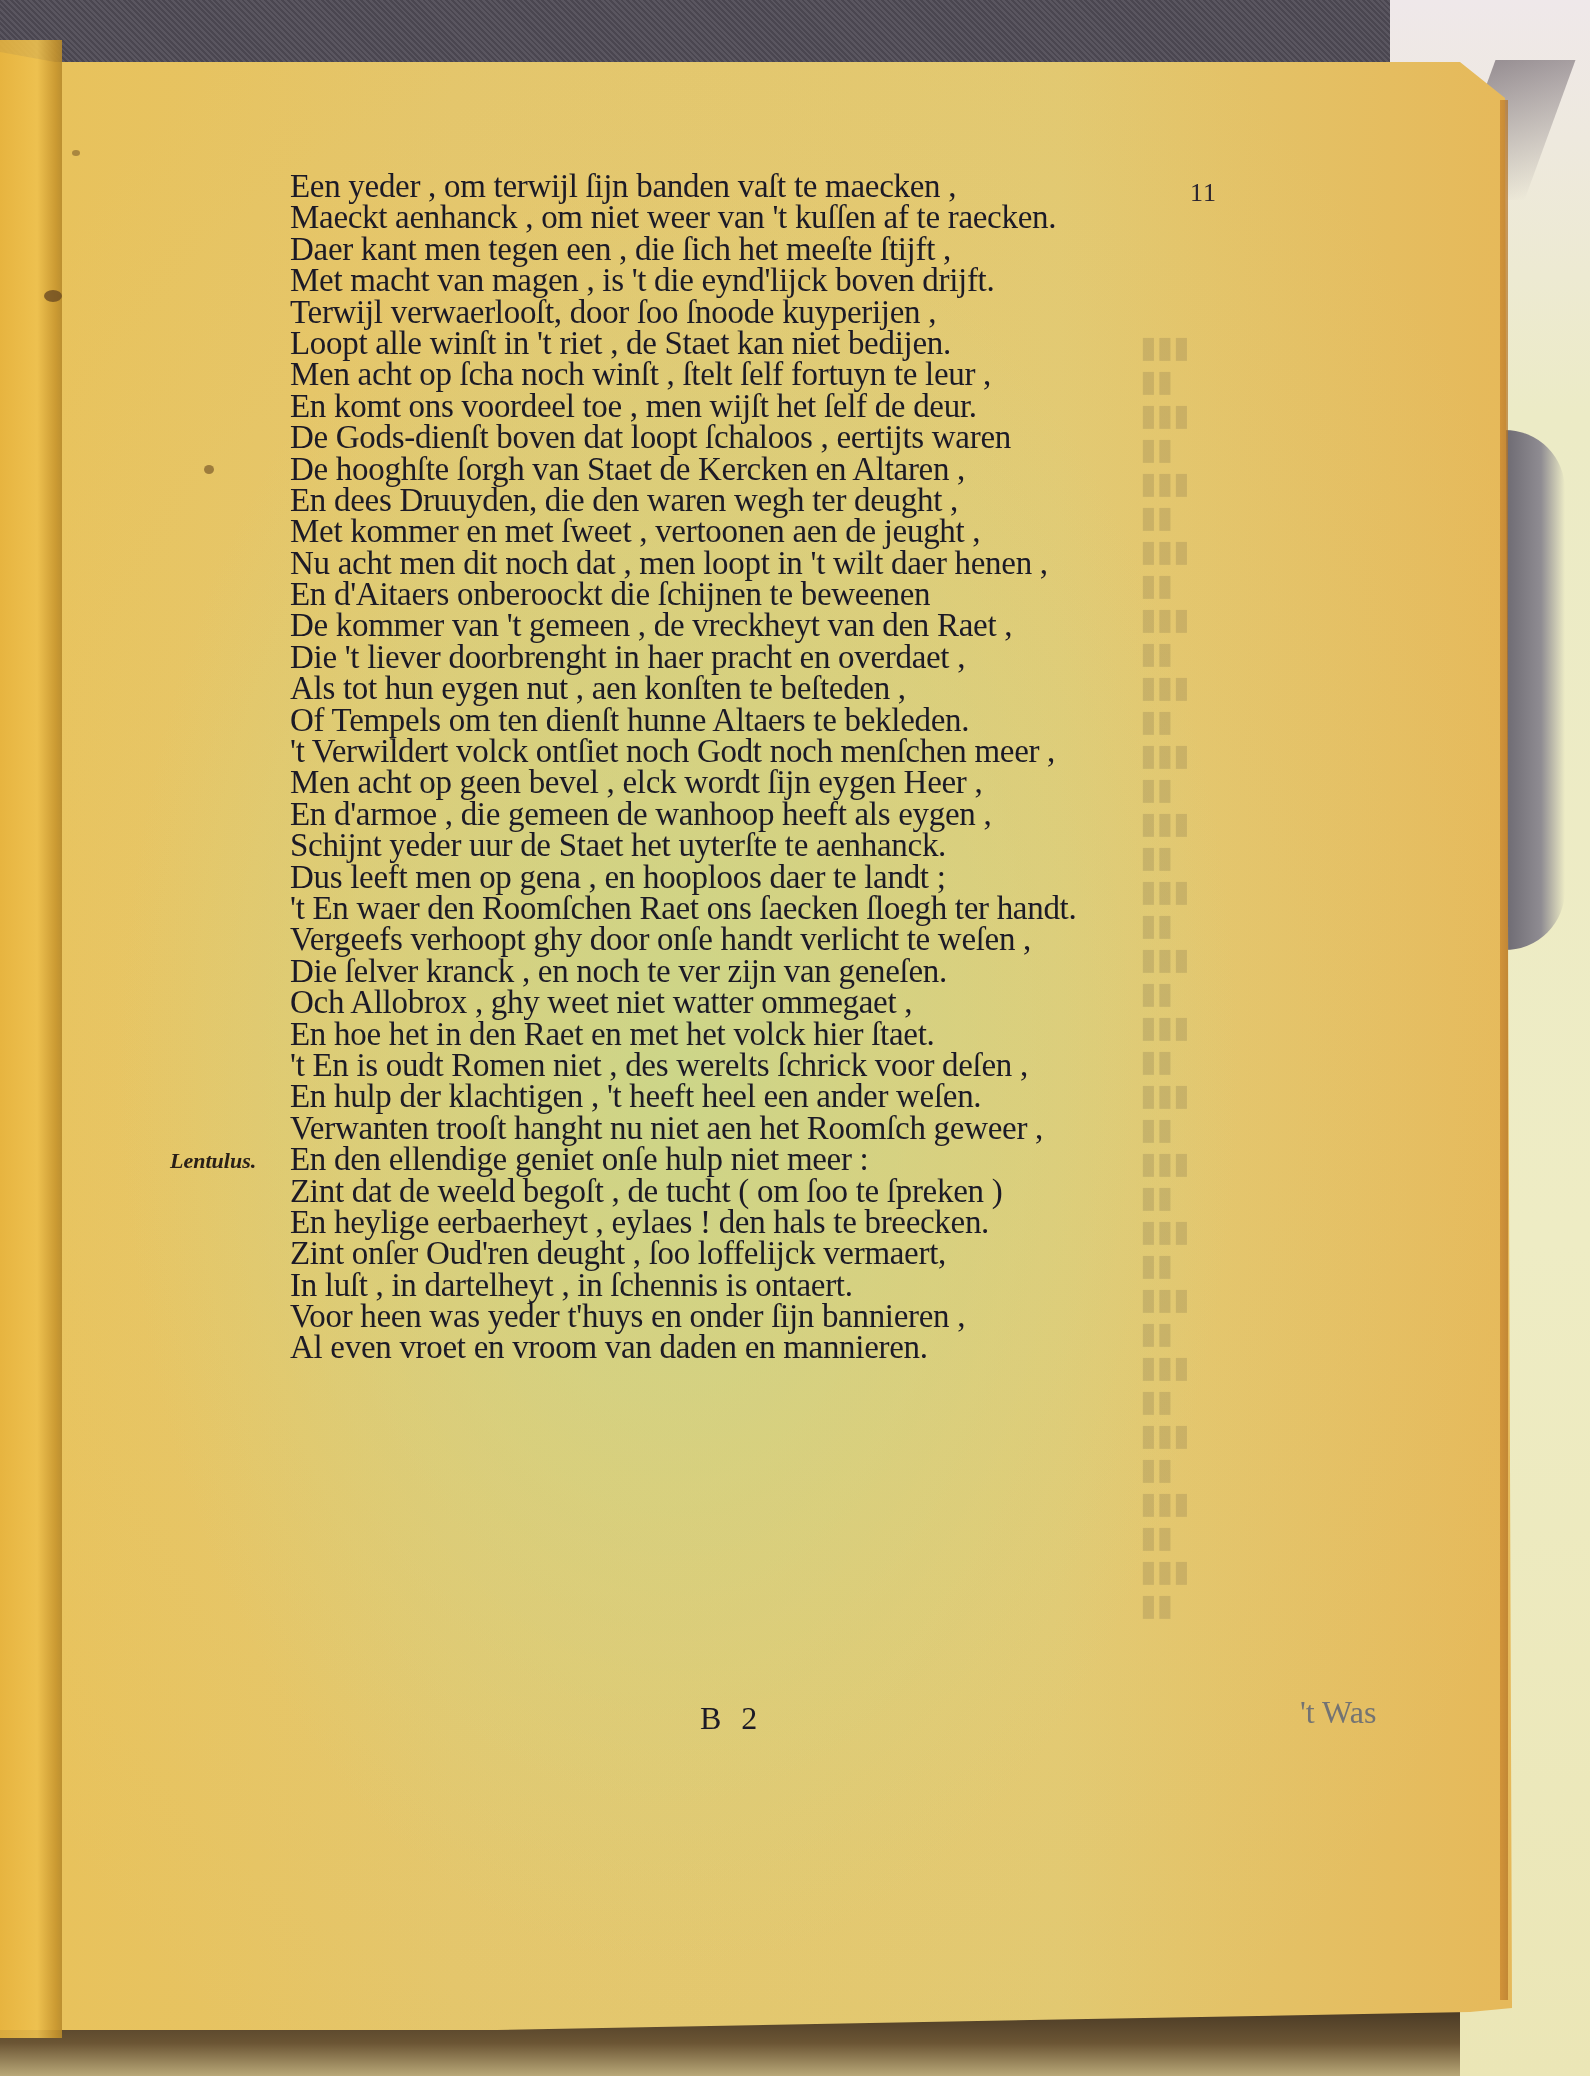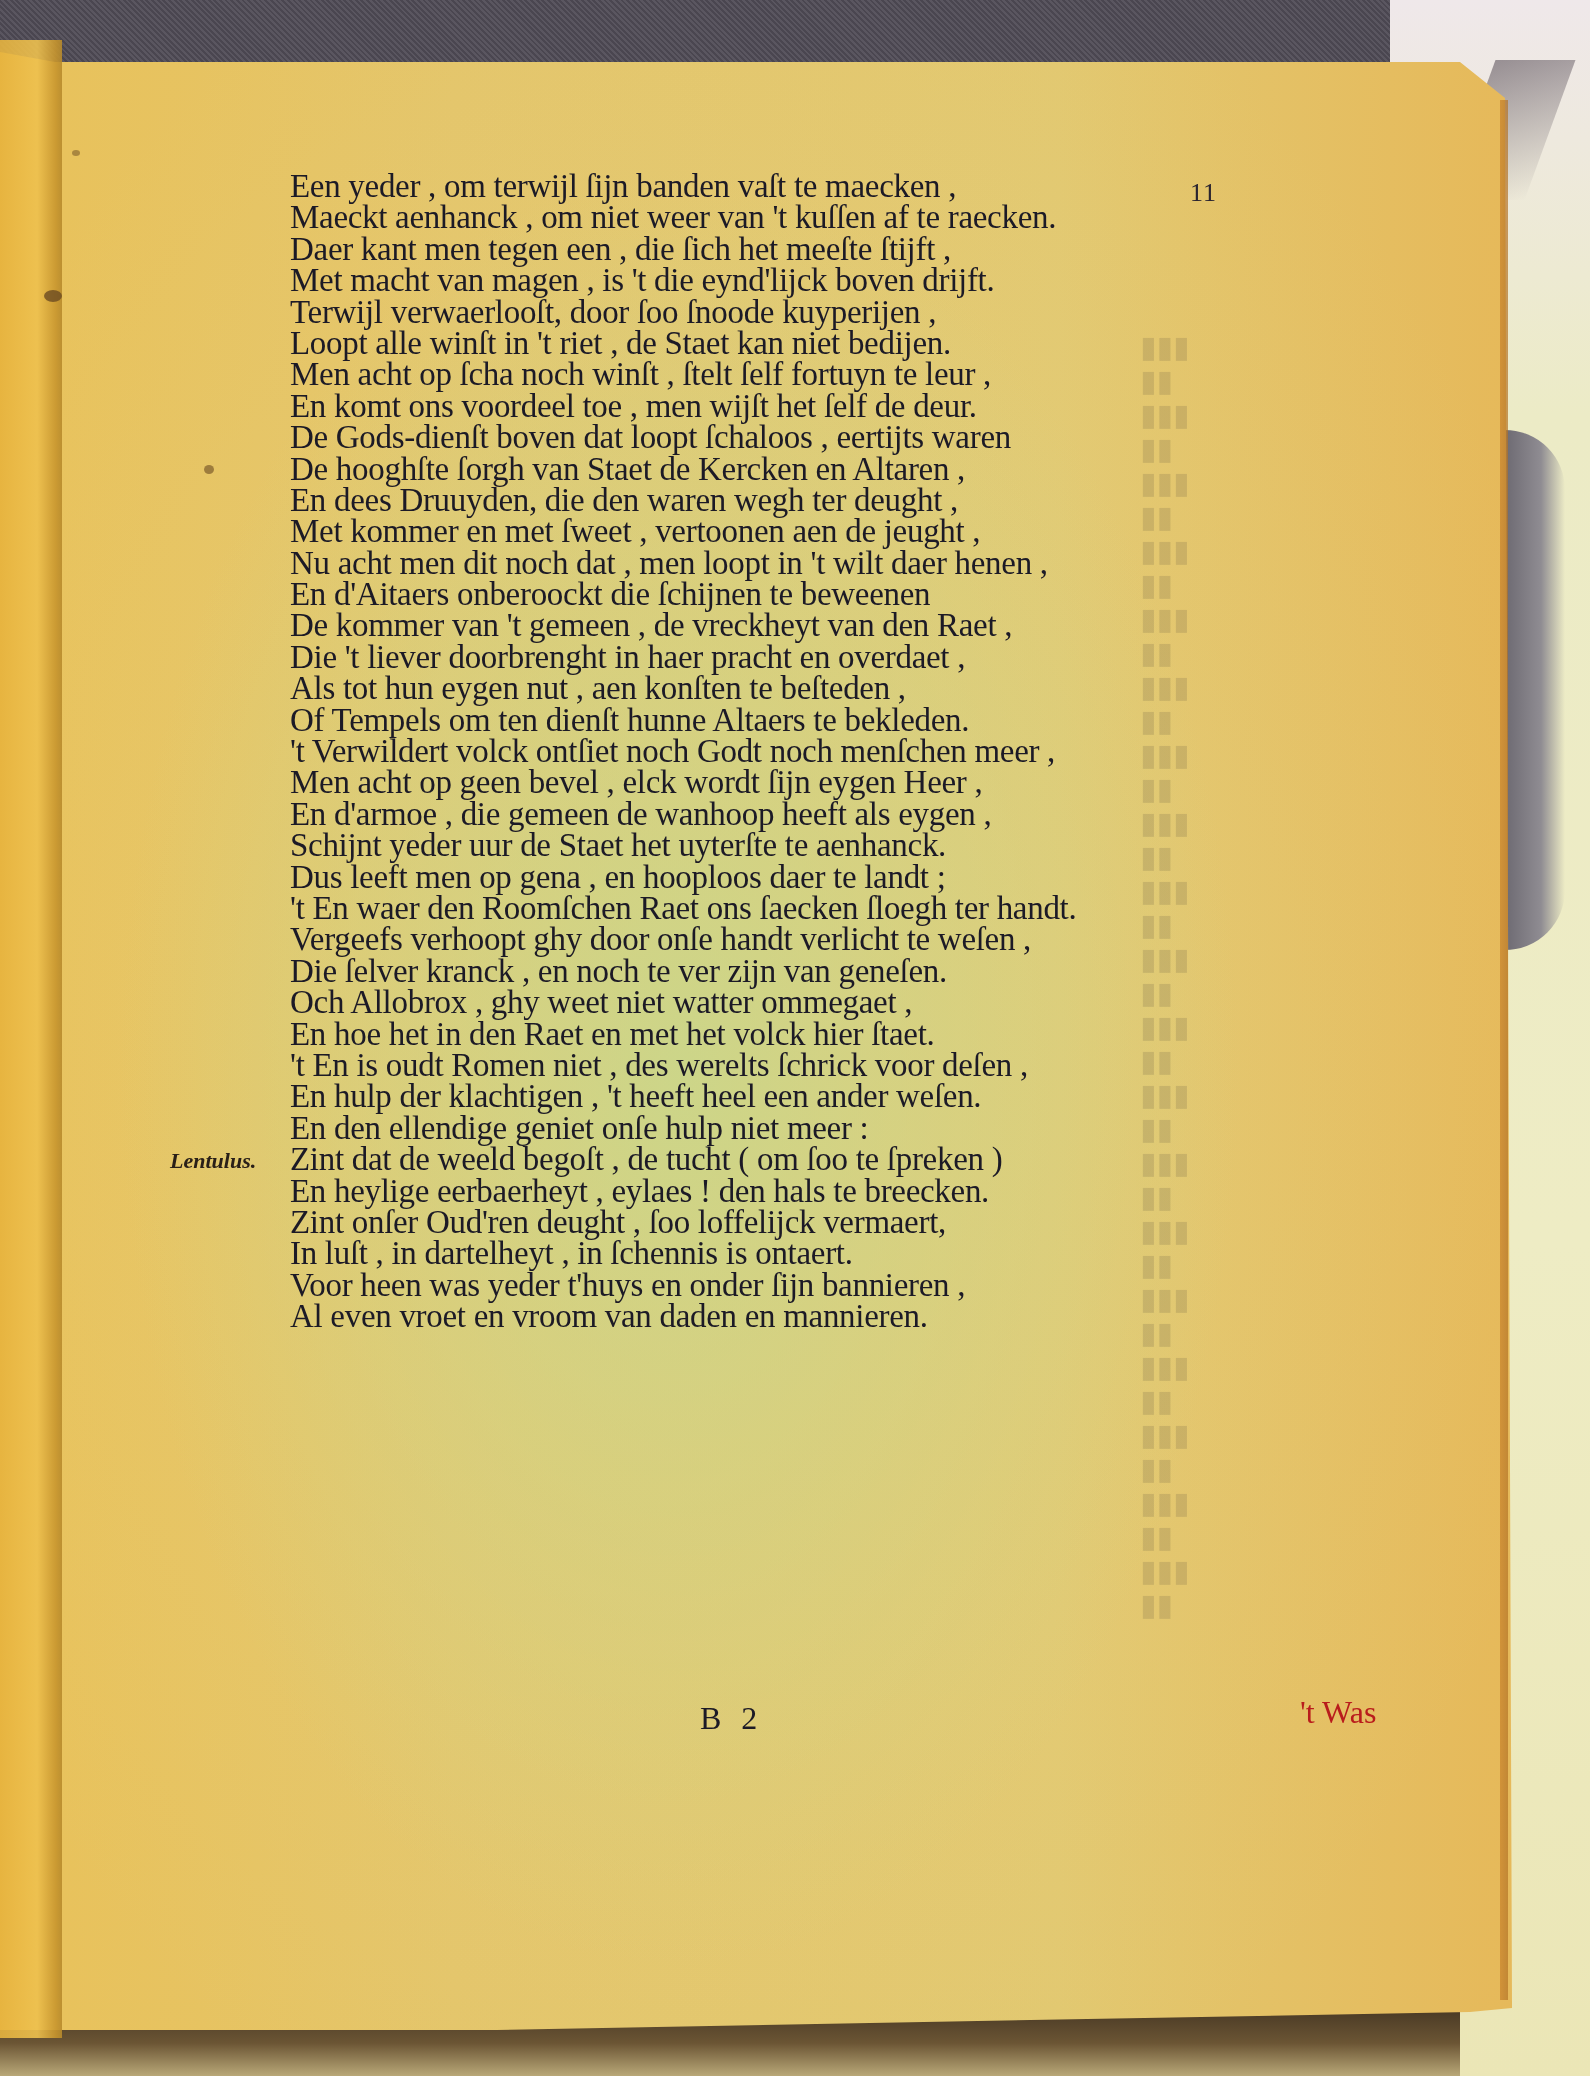--- a/index.html
+++ b/index.html
@@ -122,21 +122,21 @@
       top: 1700px;
       font-size: 32px;
       color: #1c1a26;
       letter-spacing: 6px;
     }
     .catchword {
       position: absolute;
       left: 1300px;
       top: 1694px;
       font-size: 32px;
-      color: #b91c1c;
+      color: #737373;
     }
     .bleed {
       position: absolute;
       left: 1140px;
       top: 330px;
       width: 120px;
       color: rgba(90,80,60,0.18);
       font-size: 30px;
       line-height: 34px;
     }
@@ -227,20 +227,21 @@
   <p class="verse">En d'armoe , die gemeen de wanhoop heeft als eygen ,</p>
   <p class="verse">Schijnt yeder uur de Staet het uyterſte te aenhanck.</p>
   <p class="verse">Dus leeft men op gena , en hooploos daer te landt ;</p>
   <p class="verse">'t En waer den Roomſchen Raet ons ſaecken ſloegh ter handt.</p>
   <p class="verse">Vergeefs verhoopt ghy door onſe handt verlicht te weſen ,</p>
   <p class="verse">Die ſelver kranck , en noch te ver zijn van geneſen.</p>
   <p class="verse">Och Allobrox , ghy weet niet watter ommegaet ,</p>
   <p class="verse">En hoe het in den Raet en met het volck hier ſtaet.</p>
   <p class="verse">'t En is oudt Romen niet , des werelts ſchrick voor deſen ,</p>
   <p class="verse">En hulp der klachtigen , 't heeft heel een ander weſen.</p>
+  <p class="verse">Verwanten trooſt hanght nu niet aen het Roomſch geweer ,</p>
   <p class="verse">En den ellendige geniet onſe hulp niet meer :</p>
   <p class="verse">Zint dat de weeld begoſt , de tucht ( om ſoo te ſpreken )</p>
   <p class="verse">En heylige eerbaerheyt , eylaes ! den hals te breecken.</p>
   <p class="verse">Zint onſer Oud'ren deught , ſoo loffelijck vermaert,</p>
   <p class="verse">In luſt , in dartelheyt , in ſchennis is ontaert.</p>
   <p class="verse">Voor heen was yeder t'huys en onder ſijn bannieren ,</p>
   <p class="verse">Al even vroet en vroom van daden en mannieren.</p>
 </div>
 
 <div class="signature">B 2</div>

